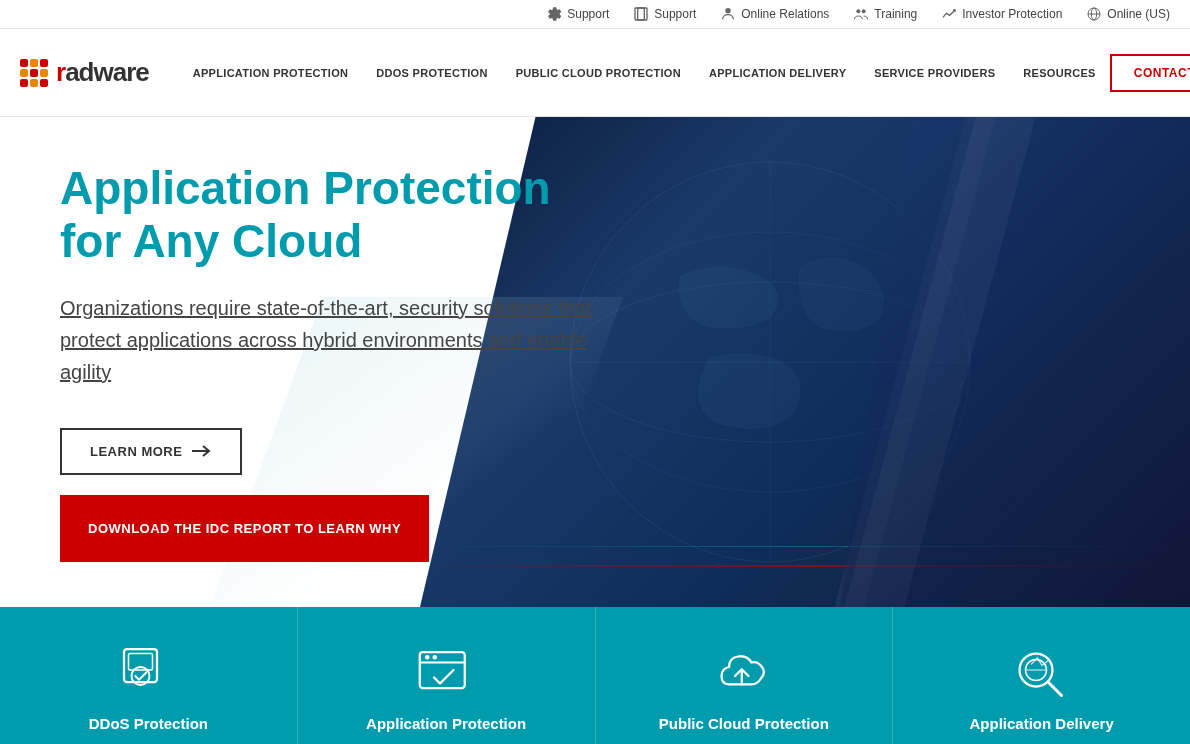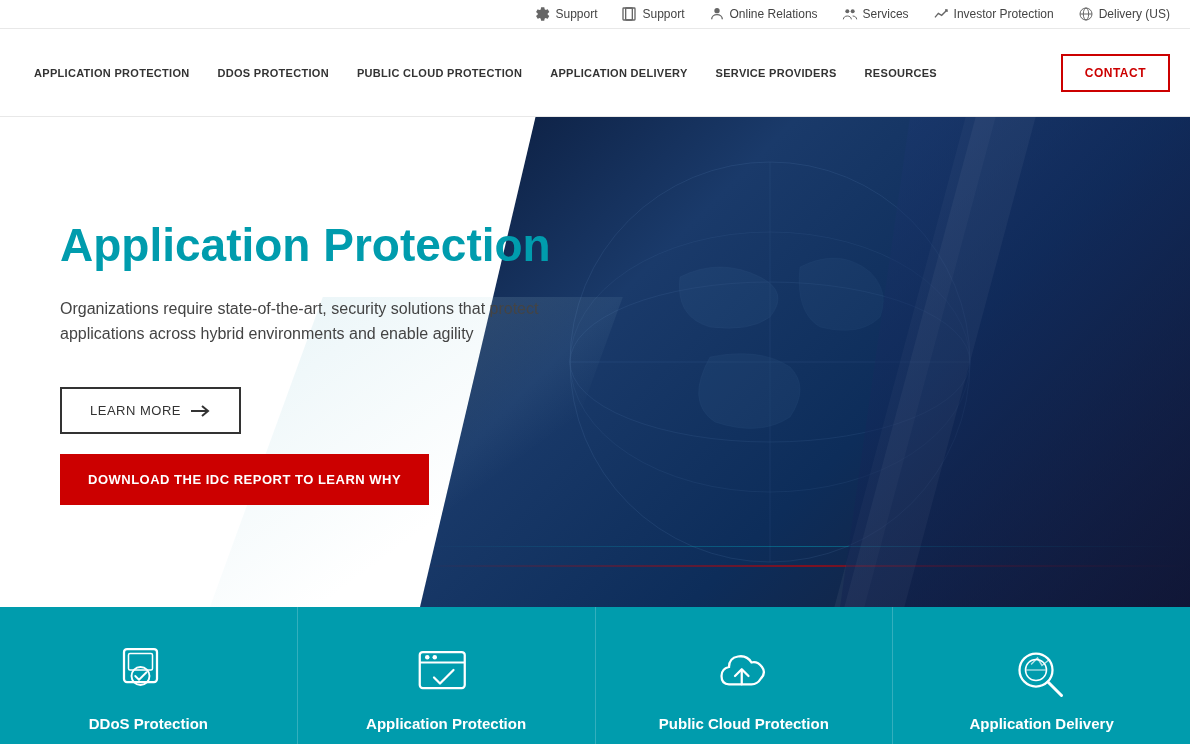--- a/index.html
+++ b/index.html
@@ -163,50 +163,51 @@
       padding: 40px 60px;
     }
     .hero-title {
       font-size: 46px;
       font-weight: 700;
       color: #009cad;
       line-height: 1.15;
       margin-bottom: 24px;
     }
     .hero-subtitle {
-      font-size: 16px;
+      font-size: 20px;
       color: #444;
       line-height: 1.6;
       margin-bottom: 40px;
       max-width: 540px;
+      text-decoration: underline;
     }
     .hero-buttons {
       display: flex;
       gap: 20px;
       flex-wrap: wrap;
     }
     .btn-outline {
       border: 2px solid #333;
       background: #fff;
       color: #333;
       padding: 14px 28px;
       font-size: 13px;
-      font-weight: 400;
+      font-weight: 700;
       text-transform: uppercase;
       cursor: pointer;
       display: flex;
       align-items: center;
       gap: 10px;
       letter-spacing: 0.5px;
     }
     .btn-red {
       background: #cc0000;
       color: #fff;
       border: none;
-      padding: 18px 28px;
+      padding: 26px 28px;
       font-size: 13px;
       font-weight: 600;
       text-transform: uppercase;
       cursor: pointer;
       letter-spacing: 0.5px;
     }
 
     
     .cards-section {
       background: #009cad;
@@ -261,40 +262,54 @@
       </svg>
     <span>Online Relations</span>
   </a>
   <a class="top-bar-item">
     <svg class="top-bar-icon" viewBox="0 0 24 24">
         <circle cx="8" cy="8" r="3" fill="#666"></circle>
         <circle cx="16" cy="8" r="3" fill="#666"></circle>
         <path d="M2 20c0-3 2.7-5 6-5s6 2 6 5" fill="none" stroke="#666" stroke-width="1.5"></path>
         <path d="M16 15c3.3 0 6 2 6 5" fill="none" stroke="#666" stroke-width="1.5"></path>
       </svg>
-    <span>Services</span>
+    <span>Training</span>
   </a>
   <a class="top-bar-item">
     <svg class="top-bar-icon" viewBox="0 0 24 24">
         <polyline points="3,17 8,11 13,14 21,6" fill="none" stroke="#666" stroke-width="2"></polyline>
         <polyline points="18,6 21,6 21,9" fill="none" stroke="#666" stroke-width="2"></polyline>
       </svg>
     <span>Investor Protection</span>
   </a>
   <a class="top-bar-item">
     <svg class="top-bar-icon" viewBox="0 0 24 24">
         <circle cx="12" cy="12" r="9" fill="none" stroke="#666" stroke-width="1.5"></circle>
         <ellipse cx="12" cy="12" rx="4" ry="9" fill="none" stroke="#666" stroke-width="1.5"></ellipse>
         <line x1="3" y1="12" x2="21" y2="12" stroke="#666" stroke-width="1.5"></line>
       </svg>
-    <span>Delivery (US)</span>
+    <span>Online (US)</span>
   </a>
 </div>
 
 <nav class="main-nav">
+  <a class="logo">
+    <div class="logo-grid">
+      <div class="logo-dot" style="background:#cc0000;"></div>
+      <div class="logo-dot" style="background:#e88800;"></div>
+      <div class="logo-dot" style="background:#cc0000;"></div>
+      <div class="logo-dot" style="background:#e88800;"></div>
+      <div class="logo-dot" style="background:#cc0000;"></div>
+      <div class="logo-dot" style="background:#e88800;"></div>
+      <div class="logo-dot" style="background:#cc0000;"></div>
+      <div class="logo-dot" style="background:#e88800;"></div>
+      <div class="logo-dot" style="background:#cc0000;"></div>
+    </div>
+    <span class="logo-text"><span>r</span>adware</span>
+  </a>
 
   <div class="nav-links">
     <a class="nav-link">APPLICATION PROTECTION</a>
     <a class="nav-link">DDOS PROTECTION</a>
     <a class="nav-link">PUBLIC CLOUD PROTECTION</a>
     <a class="nav-link">APPLICATION DELIVERY</a>
     <a class="nav-link">SERVICE PROVIDERS</a>
     <a class="nav-link">RESOURCES</a>
   </div>
 
@@ -325,20 +340,21 @@
   </div>
   <div class="hero-diagonal-1"></div>
   <div class="hero-diagonal-2"></div>
   <div class="hero-left-overlay"></div>
 
   <div style="position:absolute;right:0;top:0;width:350px;height:490px;background:linear-gradient(135deg,rgba(30,60,120,0.4) 0%,rgba(10,20,60,0.6) 100%);clip-path:polygon(20% 0%,100% 0%,100% 100%,0% 100%);"></div>
 
   <div class="hero-content">
     <h1 class="hero-title">
       <span>Application Protection</span><br>
+      <span>for Any Cloud</span>
     </h1>
     <p class="hero-subtitle">Organizations require state-of-the-art, security solutions that protect applications across hybrid environments and enable agility</p>
     <div class="hero-buttons">
       <button class="btn-outline">
         <span>LEARN MORE</span>
         <svg width="20" height="12" viewBox="0 0 20 12">
           <line x1="0" y1="6" x2="16" y2="6" stroke="#333" stroke-width="2"></line>
           <polyline points="11,1 17,6 11,11" fill="none" stroke="#333" stroke-width="2"></polyline>
         </svg>
       </button>

